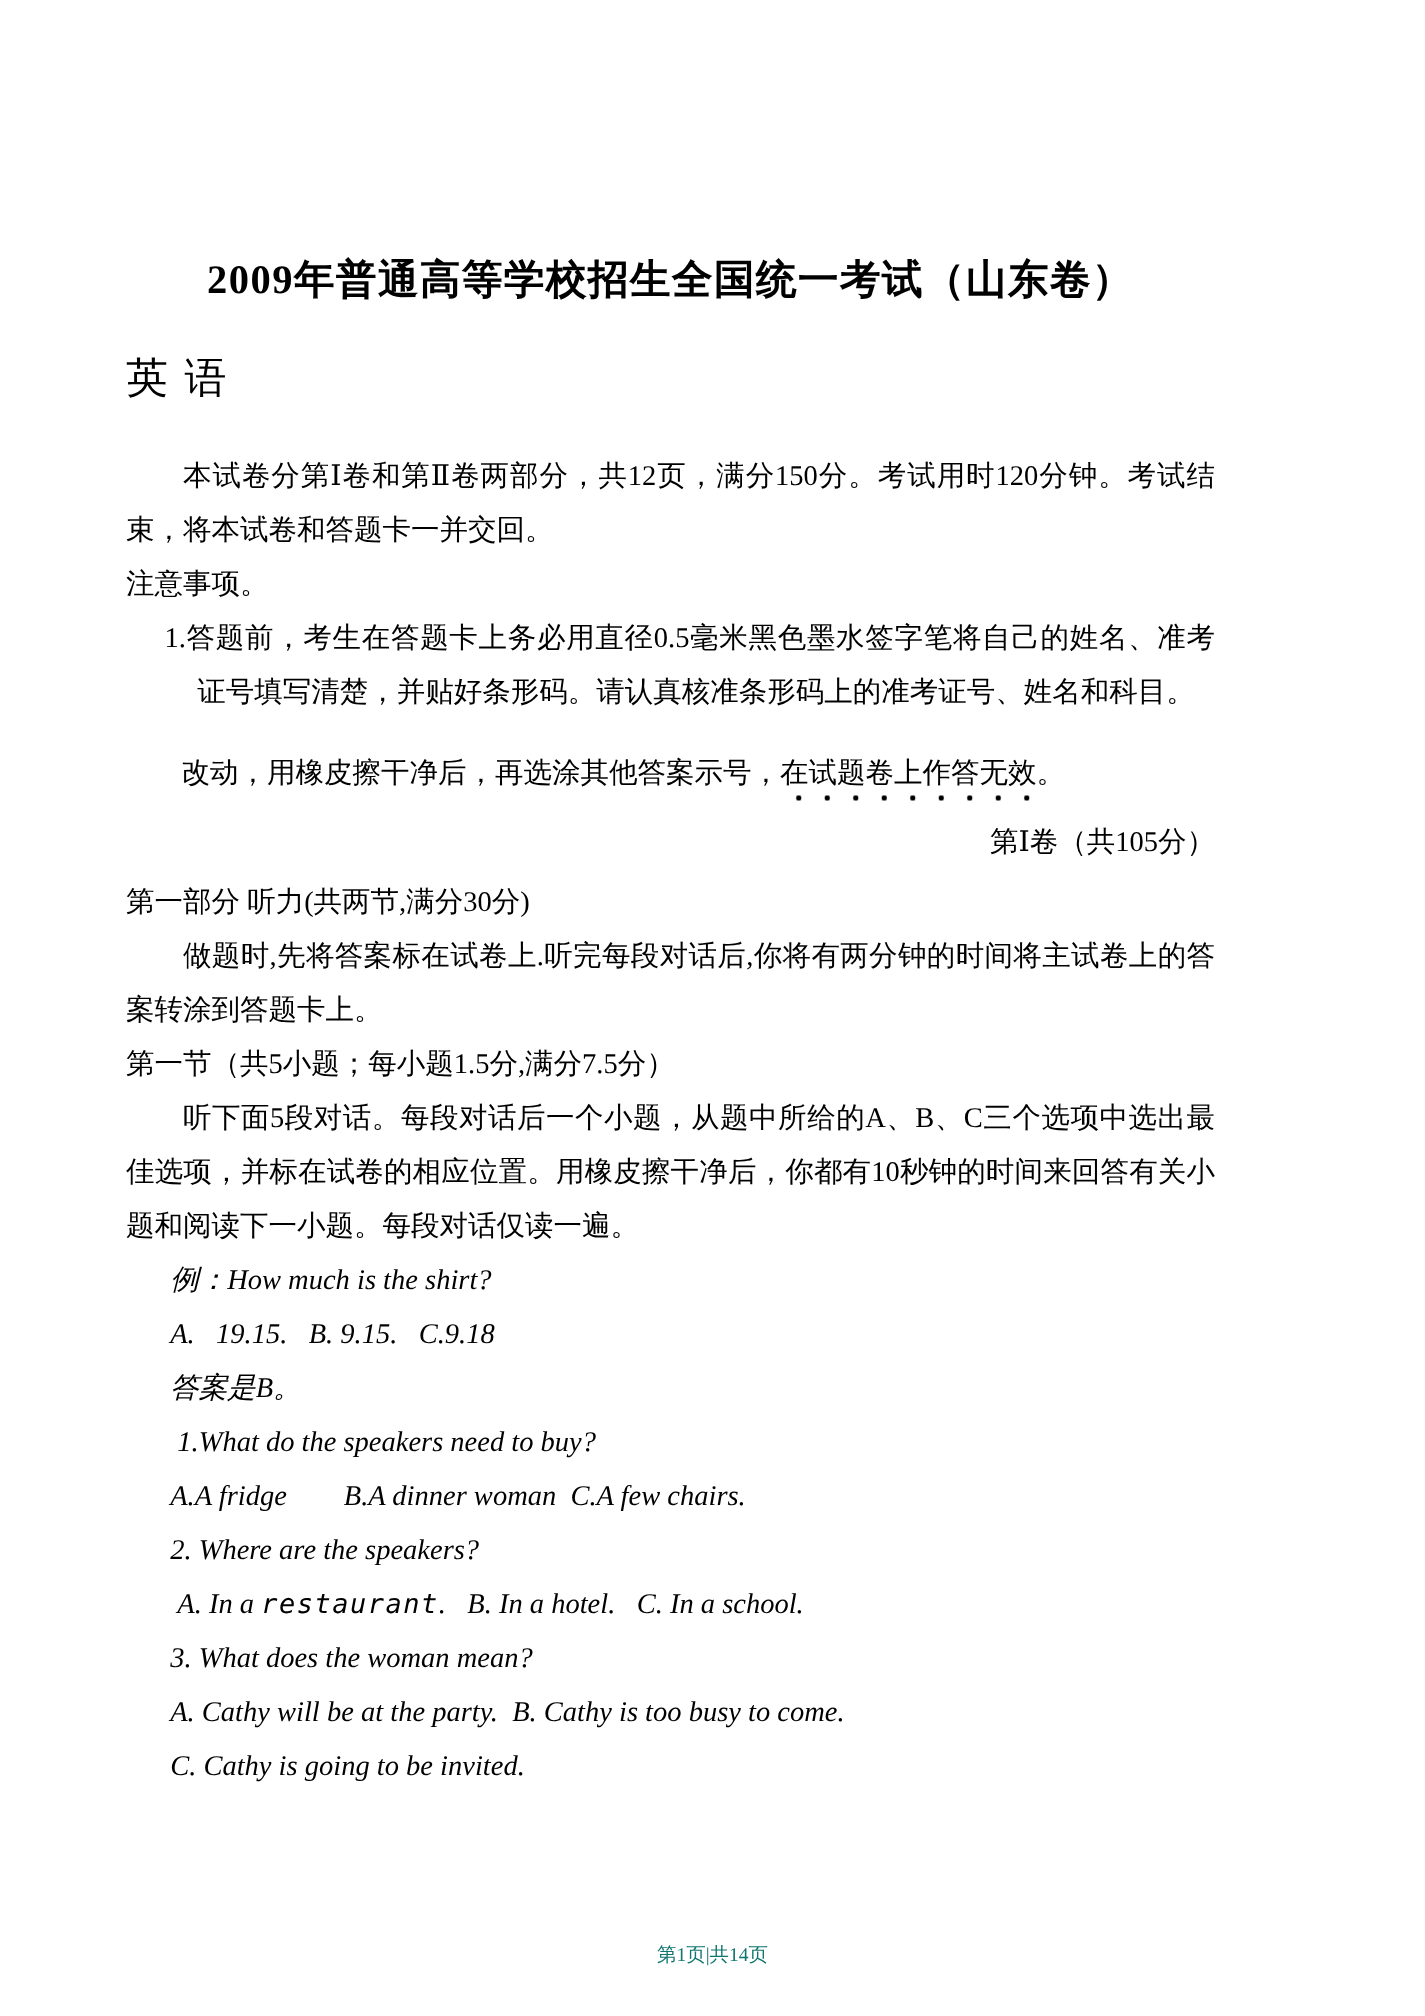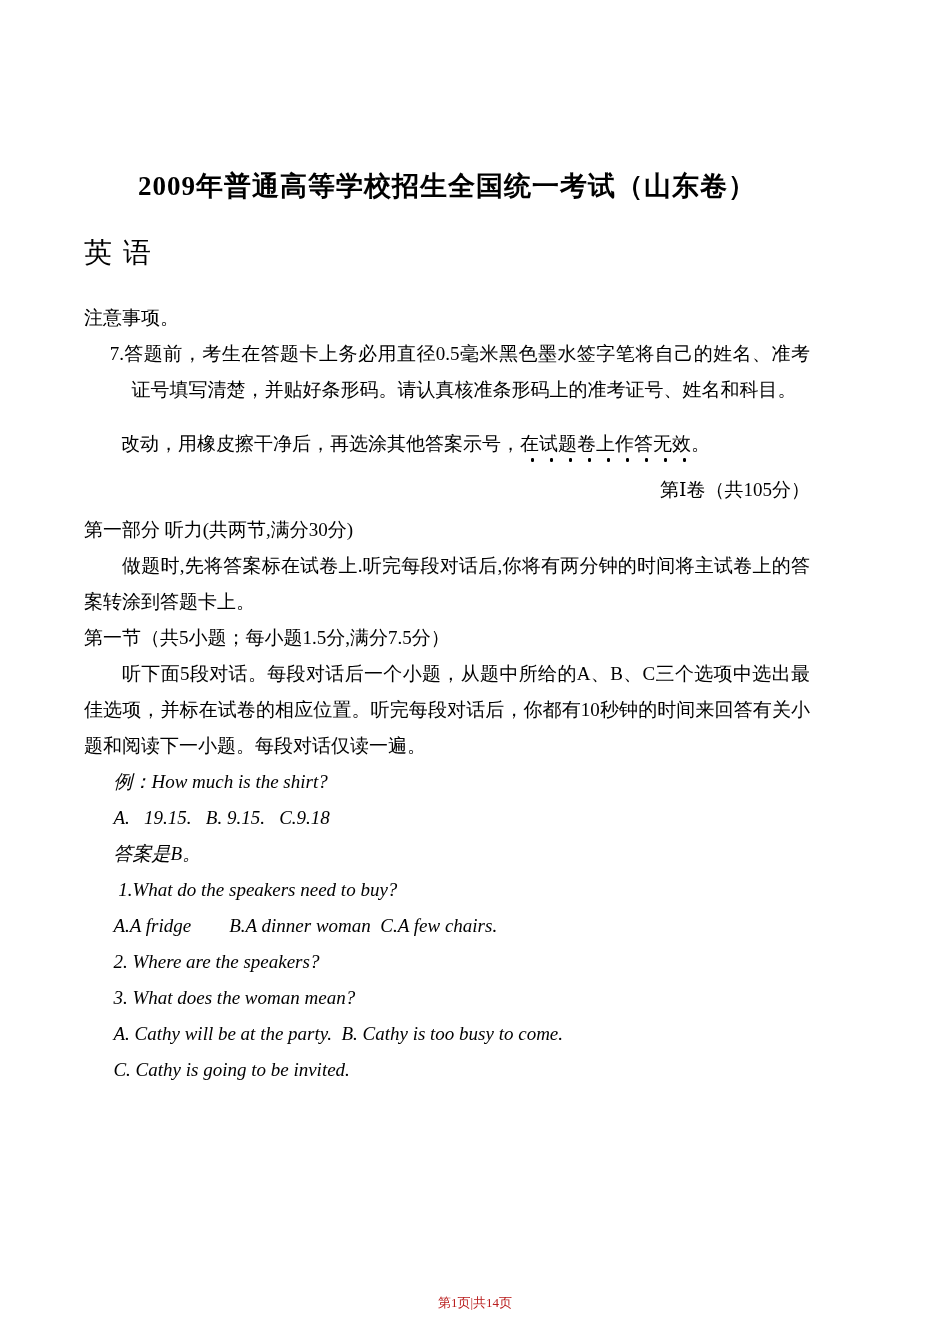--- a/index.html
+++ b/index.html
@@ -71,62 +71,64 @@
     letter-spacing: 1px;
   }
   .footer {
     position: absolute;
     left: 0;
     right: 0;
     top: 1247px;
     text-align: center;
     font-size: 13px;
     line-height: 16px;
-    color: #b91c1c;
+    color: #0f766e;
   }
 </style>
 </head>
 <body>
 
 <div class="page">
 
   <h1 class="title">2009年普通高等学校招生全国统一考试（山东卷）</h1>
 
   <h2 class="subject">英  语</h2>
 
+  <p class="para indent">本试卷分第Ⅰ卷和第Ⅱ卷两部分，共12页，满分150分。考试用时120分钟。考试结束，将本试卷和答题卡一并交回。</p>
 
   <p class="para">注意事项。</p>
 
-  <p class="para note1">7.答题前，考生在答题卡上务必用直径0.5毫米黑色墨水签字笔将自己的姓名、准考证号填写清楚，并贴好条形码。请认真核准条形码上的准考证号、姓名和科目。</p>
+  <p class="para note1">1.答题前，考生在答题卡上务必用直径0.5毫米黑色墨水签字笔将自己的姓名、准考证号填写清楚，并贴好条形码。请认真核准条形码上的准考证号、姓名和科目。</p>
 
 
   <p class="para note2b"><span>改动，用橡皮擦干净后，再选涂其他答案示号，</span><span class="emph">在试题卷上作答无效</span><span>。</span></p>
 
   <p class="para center vol">第Ⅰ卷（共105分）</p>
 
   <p class="para">第一部分  听力(共两节,满分30分)</p>
 
   <p class="para indent">做题时,先将答案标在试卷上.听完每段对话后,你将有两分钟的时间将主试卷上的答案转涂到答题卡上。</p>
 
   <p class="para">第一节（共5小题；每小题1.5分,满分7.5分）</p>
 
-  <p class="para indent">听下面5段对话。每段对话后一个小题，从题中所给的A、B、C三个选项中选出最佳选项，并标在试卷的相应位置。听完每段对话后，你都有10秒钟的时间来回答有关小题和阅读下一小题。每段对话仅读一遍。</p>
+  <p class="para indent">听下面5段对话。每段对话后一个小题，从题中所给的A、B、C三个选项中选出最佳选项，并标在试卷的相应位置。用橡皮擦干净后，你都有10秒钟的时间来回答有关小题和阅读下一小题。每段对话仅读一遍。</p>
 
   <p class="para q qm">例：How much is the shirt?</p>
 
   <p class="para q qm">A.   19.15.   B. 9.15.   C.9.18</p>
 
   <p class="para q qm">答案是B。</p>
 
   <p class="para q qm"> 1.What do the speakers need to buy?</p>
 
   <p class="para q qm">A.A fridge        B.A dinner woman  C.A few chairs.</p>
 
   <p class="para q qm">2. Where are the speakers?</p>
 
+  <p class="para q qm"><span> A. In a </span><span class="mono">restaurant</span><span>.   B. In a hotel.   C. In a school.</span></p>
 
   <p class="para q qm">3. What does the woman mean?</p>
 
   <p class="para q qm">A. Cathy will be at the party.  B. Cathy is too busy to come.</p>
 
   <p class="para q qm">C. Cathy is going to be invited.</p>
 
   <div class="footer">第1页|共14页</div>
 
 </div>

